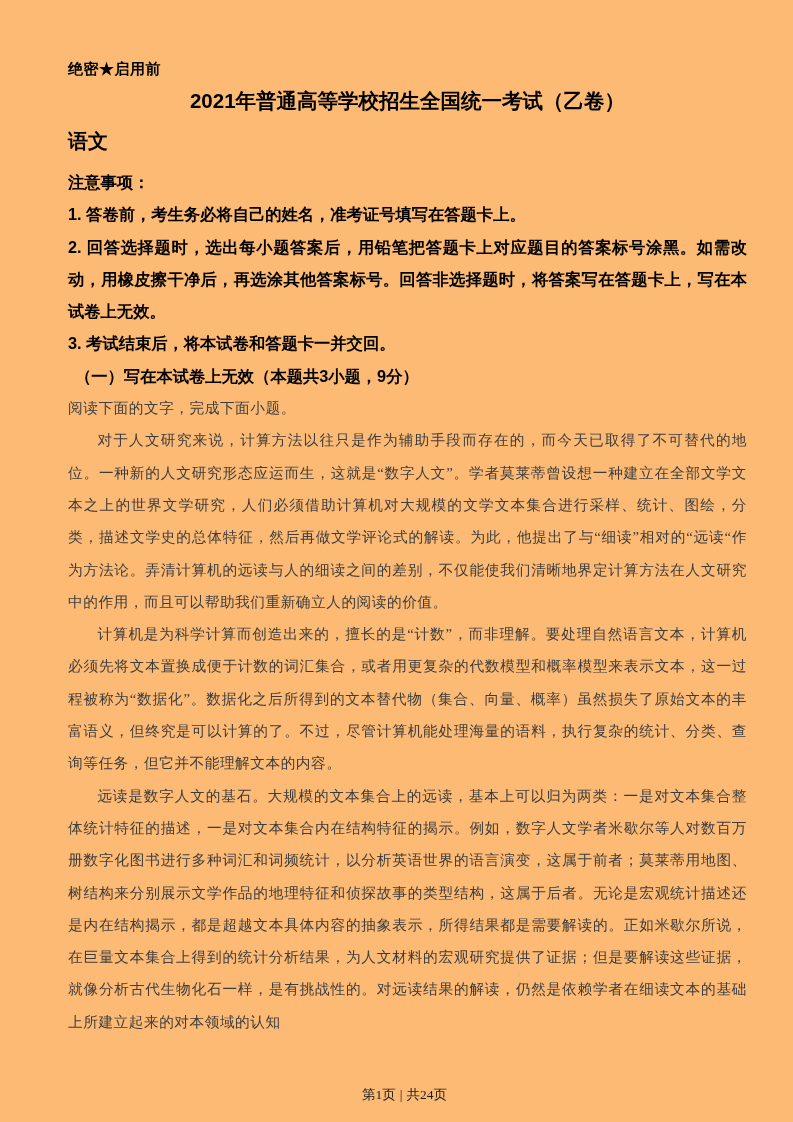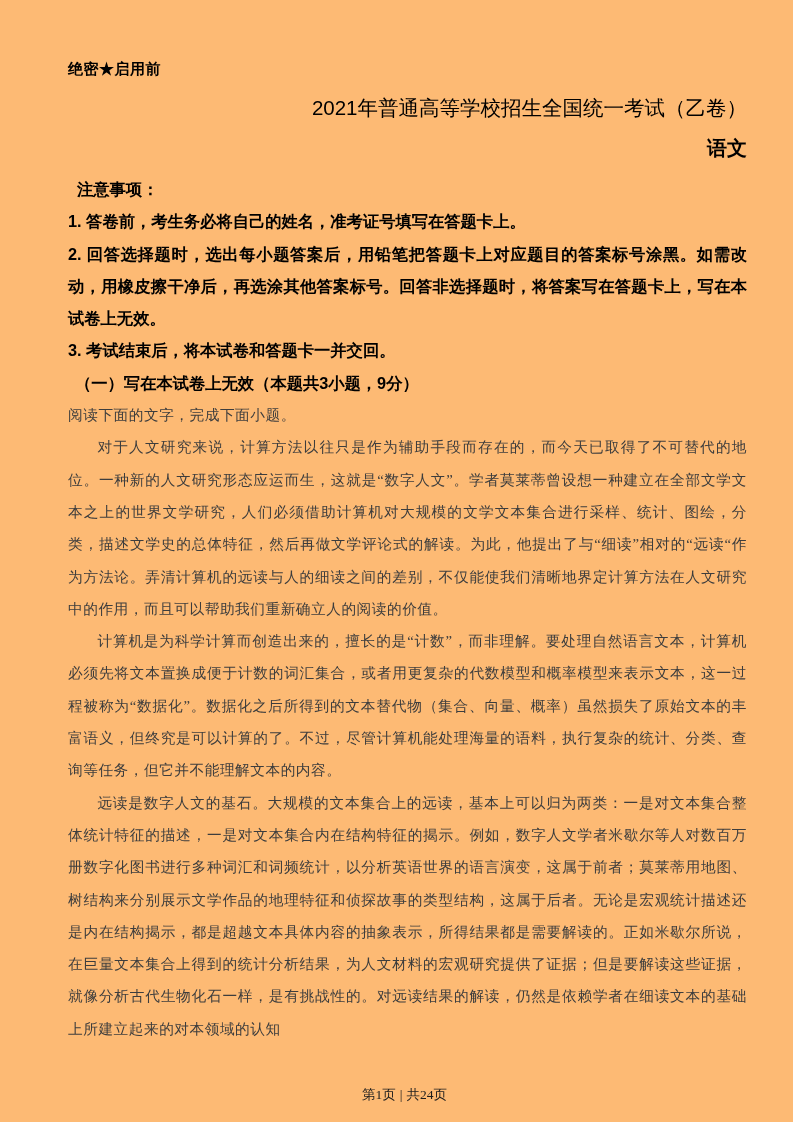--- a/index.html
+++ b/index.html
@@ -25,50 +25,50 @@
   .secret {
     margin-top: 60px;
     font-family: "Liberation Sans", sans-serif;
     font-weight: bold;
     font-size: 15px;
     line-height: 18px;
     color: #000000;
     letter-spacing: 0.5px;
   }
   .title {
-    margin: 17px 0 0 0;
-    text-align: right;
+    margin: 10px 0 0 0;
+    text-align: center;
     font-family: "Liberation Sans", sans-serif;
-    font-weight: normal;
+    font-weight: bold;
     font-size: 20.5px;
     line-height: 26px;
     color: #000000;
   }
   .subject {
     margin: 15px 0 0 0;
-    text-align: right;
+    text-align: left;
     font-family: "Liberation Sans", sans-serif;
     font-weight: bold;
     font-size: 20px;
     line-height: 25px;
     color: #000000;
   }
   .notice-heading,
   .notice-item,
   .section-heading,
   .subsection-heading {
     margin: 0;
     font-family: "Liberation Sans", sans-serif;
     font-weight: bold;
     font-size: 16.3px;
     line-height: 32.3px;
     color: #000000;
     text-align: justify;
   }
-  .notice-heading { margin-top: 12px; margin-left: 9px; }
+  .notice-heading { margin-top: 12px; }
   .subsection-heading { padding-left: 7px; }
   .instruction {
     margin: 0;
     font-family: Liberation Sans, sans-serif;
     font-size: 14.7px;
     line-height: 32.3px;
     color: #3d3d3d;
     letter-spacing: 0.5px;
   }
   .passage-para {

